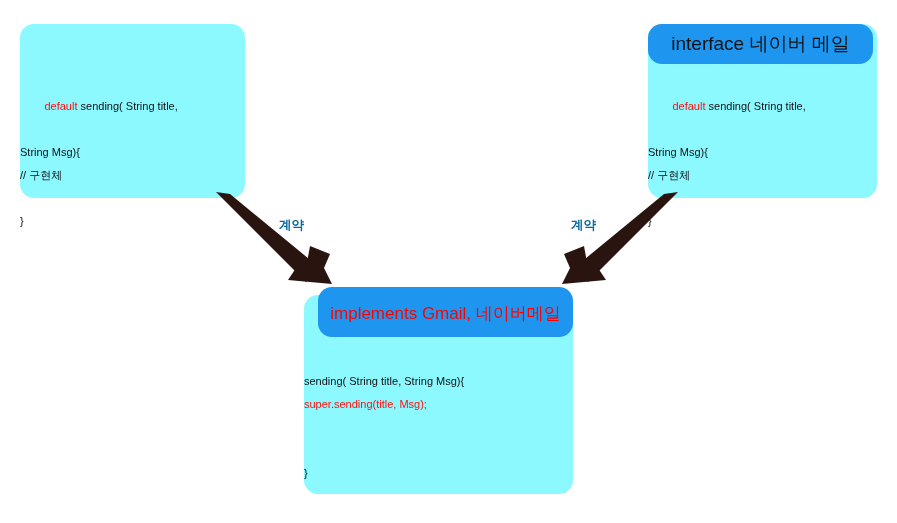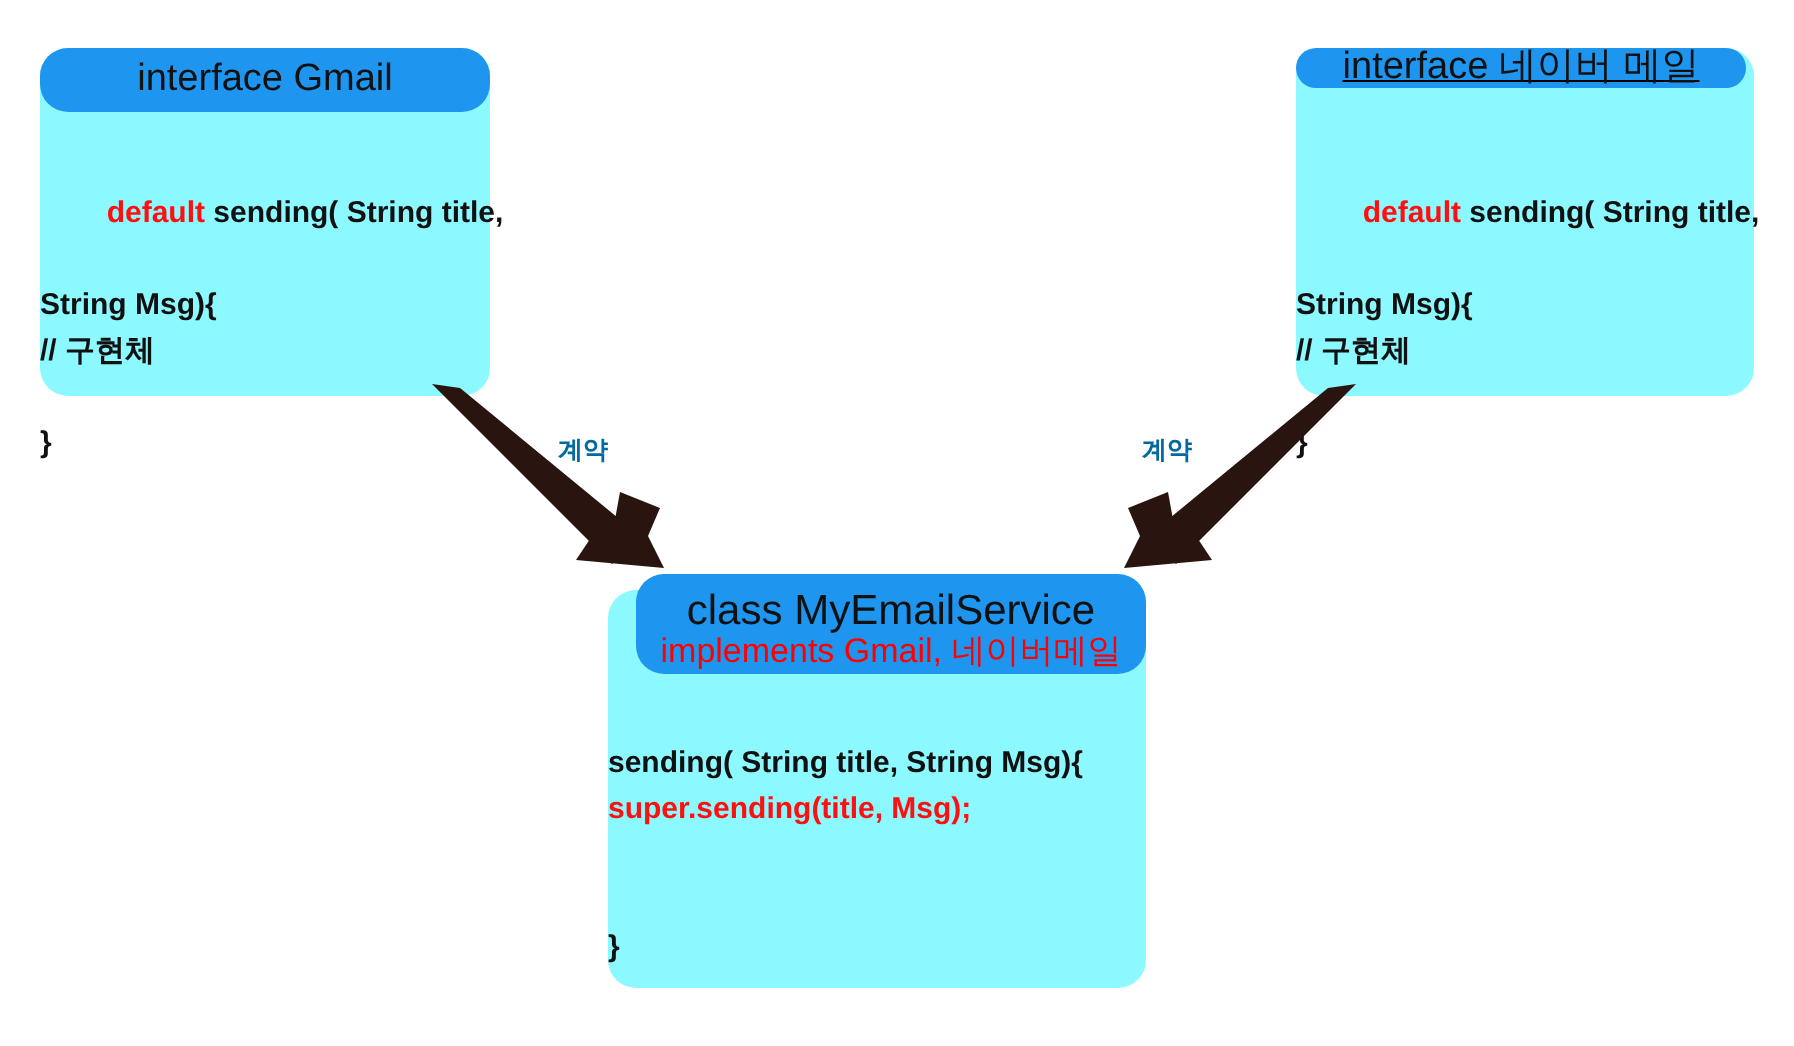--- a/index.html
+++ b/index.html
@@ -53,23 +53,23 @@
   .uml-subtitle {
     color: #FF0000;
     font-size: 17px;
     line-height: 15px;
     white-space: nowrap;
   }
   .uml-code {
     position: absolute;
     z-index: 4;
     color: #111111;
-    font-size: 15px;
+    font-size: 11px;
     line-height: 23px;
-    font-weight: bold;
+    font-weight: normal;
     white-space: nowrap;
   }
   .kw-red {
     color: #FF1010;
   }
   .code-line {
     white-space: pre;
   }
   .code-line.blank {
     height: 23px;
@@ -97,22 +97,21 @@
   #box-naver {
     left: 648px;
     top: 24px;
     width: 229px;
     height: 174px;
   }
   #box-naver .uml-header {
     left: 0px;
     top: 0px;
     width: 225px;
-    height: 20px;
-    text-decoration: underline;
+    height: 40px;
   }
   #box-naver .uml-code {
     left: 0px;
     top: 48px;
     width: 229px;
   }
 
   #box-service {
     left: 304px;
     top: 287px;
@@ -177,23 +176,20 @@
   }
 </style>
 </head>
 <body>
 
 <div id="canvas">
 
   <div class="uml-box" id="box-gmail">
     <div class="uml-body"></div>
 
-    <div class="uml-header">
-      <div class="uml-title">interface Gmail</div>
-    </div>
 
     <div class="uml-code">
       <div class="code-line">
         <span class="kw-red">default</span><span> sending( String title,</span>
       </div>
       <div class="code-line">String Msg){</div>
       <div class="code-line">// 구현체</div>
       <div class="code-line blank"></div>
       <div class="code-line">}</div>
     </div>
@@ -214,21 +210,20 @@
       <div class="code-line">// 구현체</div>
       <div class="code-line blank"></div>
       <div class="code-line">}</div>
     </div>
   </div>
 
   <div class="uml-box" id="box-service">
     <div class="uml-body"></div>
 
     <div class="uml-header">
-      <div class="uml-title">class MyEmailService</div>
       <div class="uml-subtitle">implements Gmail, 네이버메일</div>
     </div>
 
     <div class="uml-code">
       <div class="code-line">sending( String title, String Msg){</div>
       <div class="code-line kw-red">super.sending(title, Msg);</div>
       <div class="code-line blank"></div>
       <div class="code-line blank"></div>
       <div class="code-line">}</div>
     </div>

